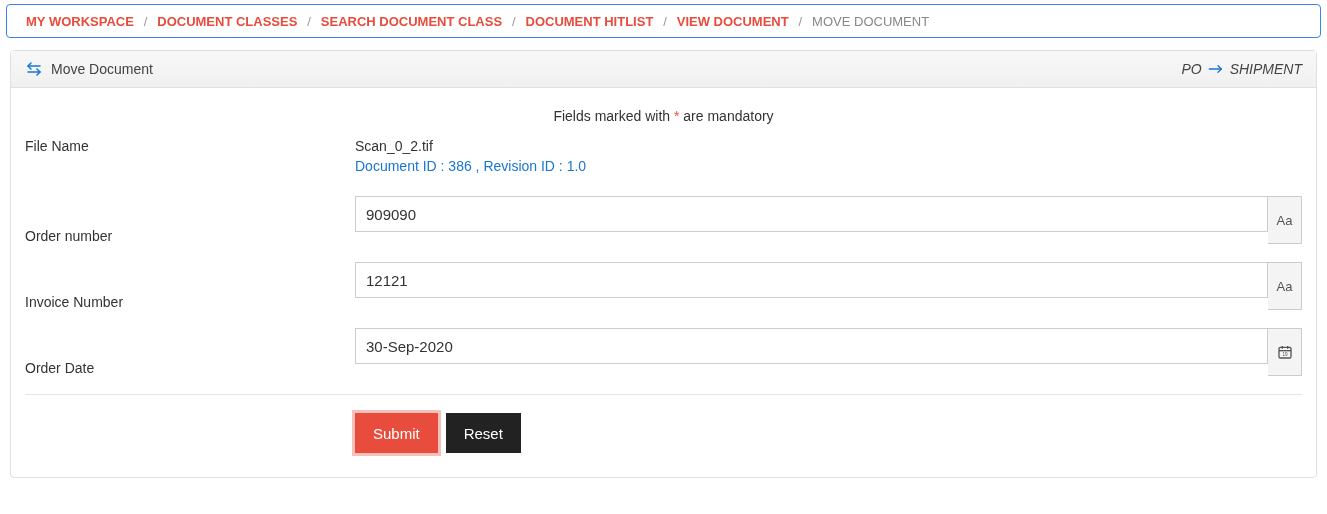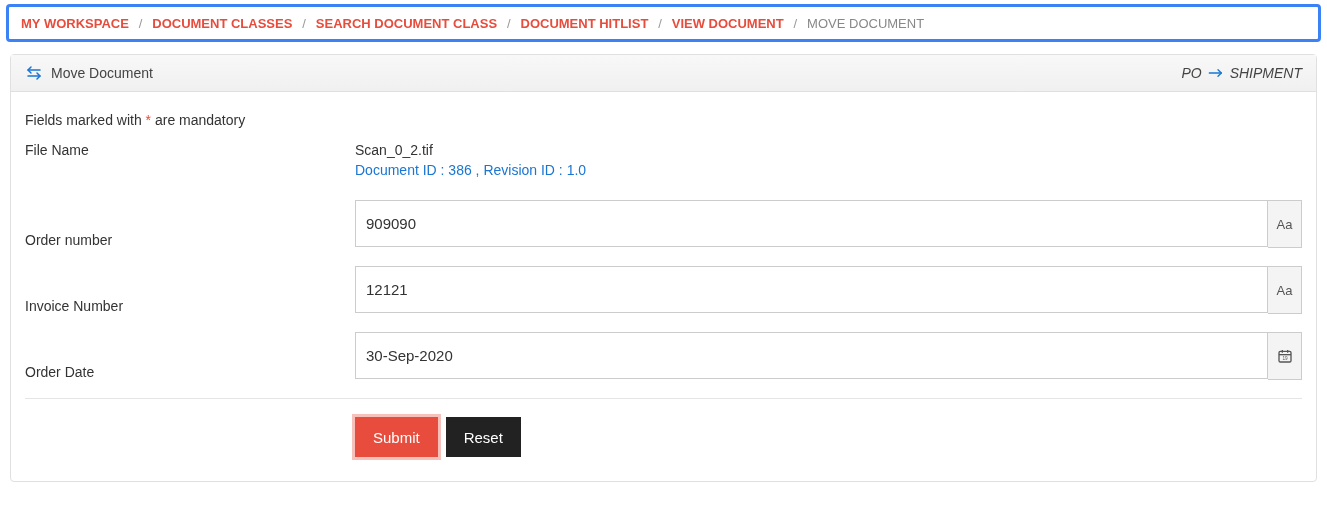--- a/index.html
+++ b/index.html
@@ -8,23 +8,23 @@
       padding: 0;
     }
     body {
       font-family: "Segoe UI", Arial, sans-serif;
       font-size: 14px;
       color: #333;
       background: #fff;
       padding: 4px 6px;
     }
     .breadcrumb-bar {
-      border: 3px solid #3b82f6;
+      border: 1px solid #3b82f6;
       border-radius: 4px;
-      padding: 8px 12px;
+      padding: 8px 19px;
       margin-bottom: 12px;
     }
     .breadcrumb-link {
       color: #e74c3c;
       font-weight: 600;
       font-size: 13px;
       text-decoration: none;
       cursor: pointer;
     }
     .breadcrumb-current {
@@ -77,20 +77,21 @@
       height: 12px;
       display: block;
     }
     .panel-body {
       padding: 20px 14px 24px 14px;
     }
     .mandatory-note {
       font-size: 14px;
       color: #333;
       margin-bottom: 12px;
+      text-align: center;
     }
     .mandatory-star {
       color: #e74c3c;
     }
     .form-row {
       display: flex;
       align-items: flex-end;
       margin-bottom: 18px;
     }
     .form-row.compact {
@@ -112,21 +113,21 @@
       font-size: 14px;
       cursor: pointer;
     }
     .input-group {
       display: flex;
       flex: 1;
       align-items: stretch;
     }
     .form-input {
       flex: 1;
-      height: 47px;
+      height: 36px;
       border: 1px solid #ccc;
       padding: 0 10px;
       font-size: 15px;
       color: #333;
       outline: none;
       background: #fff;
     }
     .addon-btn {
       width: 34px;
       height: 48px;

